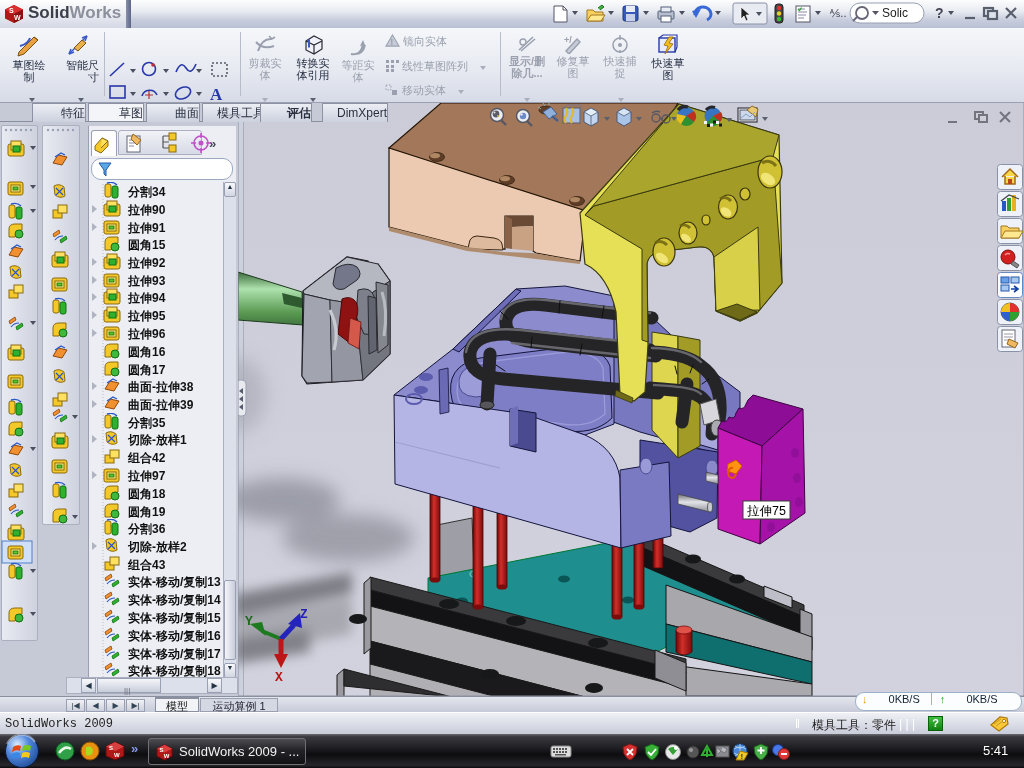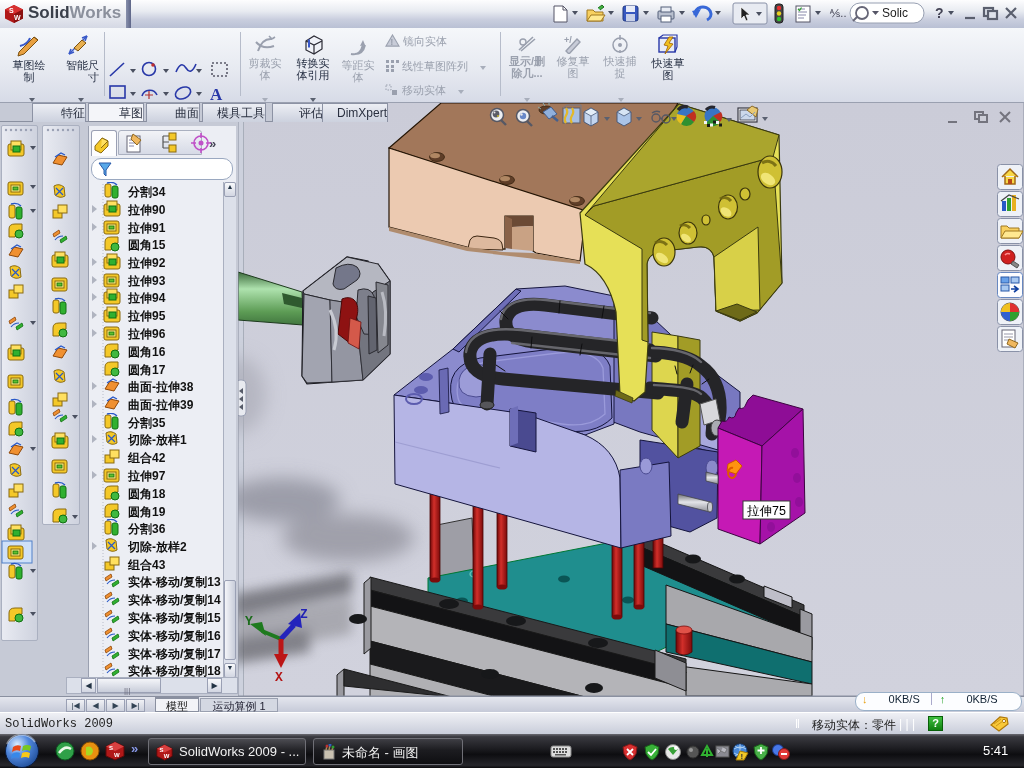--- a/index.html
+++ b/index.html
@@ -605,21 +605,21 @@
           <path d="M13,3 l-5,8 4,1 -3,8 8,-10 -4,-1 4,-6 Z" fill="#f0c020" stroke="#a06000" stroke-width="0.8"></path>
         </svg>
       快速草<br>图
     </div>
   </div>
   <div id="tabrow" class="abs" style="background:#c6cad6; width:360px; border-bottom:1px solid #8a90a0;">
     <div class="ctab" style="left:2px; width:54px;">特征</div>
     <div class="ctab active" style="left:58px; width:56px;">草图</div>
     <div class="ctab" style="left:116px; width:54px;">曲面</div>
     <div class="ctab" style="left:172px; width:64px;">模具工具</div>
-    <div class="ctab" style="left:242px; width:52px;">评估</div>
+    <div class="ctab" style="left:230px; width:52px;font-weight:bold;">评估</div>
     <div class="ctab" style="left:292px; width:66px;">DimXpert</div>
   </div>
 
   <svg width="0" height="0" style="position:absolute;">
     <defs>
       <g id="i-pad">
           <rect x="1" y="4" width="16" height="12" rx="2" fill="#f4c828" stroke="#8a6a10" stroke-width="1"></rect>
           <rect x="4" y="1" width="10" height="9" fill="#ffe060" stroke="#8a6a10" stroke-width="1"></rect>
           <rect x="6" y="6" width="7" height="6" fill="#30b030" stroke="#107010" stroke-width="1"></rect>
         </g>
@@ -1014,21 +1014,21 @@
 
     <div style="position:absolute; left:855px; top:-5px; width:167px; height:19px; background:#fcfdff; border:1px solid #9ab0c8; border-radius:9px; font-size:11px; color:#123;">
       <span style="color:#e8a010; font-weight:bold; margin-left:6px;">↓</span> <span style="margin-left:18px;">0KB/S</span>
       <span style="border-left:1px solid #aac; margin-left:8px;"></span>
       <span style="color:#20a020; font-weight:bold; margin-left:8px;">↑</span> <span style="margin-left:18px;">0KB/S</span>
     </div>
   </div>
   <div id="statusbar" class="abs">
     <span style="position:absolute; left:5px; top:4px;font-family:Liberation Mono, monospace;">SolidWorks 2009</span>
     <span style="position:absolute; left:795px; top:4px; color:#fff;">‖</span>
-    <span style="position:absolute; left:812px; top:4px;">移动实体：零件</span>
+    <span style="position:absolute; left:812px; top:4px;">模具工具：零件</span>
     <span style="position:absolute; left:899px; top:4px; color:#fff;">| | |</span>
     <div style="position:absolute; left:928px; top:3px; width:15px; height:15px; background:linear-gradient(#40c040,#108010); border:1px solid #086008; color:#fff; font-size:11px; font-weight:bold; text-align:center;">?</div>
     <svg style="position:absolute; left:988px; top:2px;" width="22" height="18">
         <path d="M3,10 L12,2 L19,3 L20,9 L11,16 Z" fill="#f8c838" stroke="#b07808" stroke-width="1.2"></path>
         <circle cx="16" cy="6" r="1.6" fill="#fff" stroke="#b07808"></circle>
         <path d="M6,9 l7,-5 M8,11 l7,-5" stroke="#d09818" stroke-width="1"></path>
       </svg>
   </div>
   <div id="taskbar" class="abs">
     <svg style="position:absolute; left:3px; top:0px;" width="40" height="34">
@@ -1063,30 +1063,20 @@
     </svg>
     <div class="taskbtn" style="left:148px; width:158px;">
       <svg style="position:absolute; left:7px; top:5px;" width="17" height="17" viewBox="0 0 20 20">
           <polygon points="10,1 19,5.5 19,14.5 10,19 1,14.5 1,5.5" fill="#b01818" stroke="#5c0808"></polygon>
           <polygon points="10,1 19,5.5 10,10 1,5.5" fill="#d84040"></polygon>
           <text x="4" y="9" font-size="7" fill="#fff" font-weight="bold">S</text>
           <text x="9" y="17" font-size="7" fill="#fff" font-weight="bold">W</text>
         </svg>
       <span style="position:absolute; left:30px; top:5px;">SolidWorks 2009 - ...</span>
     </div>
-    <div class="taskbtn" style="left:313px; width:150px; background:linear-gradient(#3e3e44,#1c1c20 45%,#0e0e11);">
-      <svg style="position:absolute; left:7px; top:5px;" width="16" height="16">
-          <rect x="3" y="6" width="10" height="9" fill="#c8c0b0" stroke="#777"></rect>
-          <path d="M5,6 l1,-4 M8,6 l1,-5 M11,6 l1,-3" stroke="#a88858" stroke-width="1.5"></path>
-          <circle cx="6" cy="2" r="1.5" fill="#c03030"></circle>
-          <circle cx="9" cy="1" r="1.5" fill="#3060c0"></circle>
-          <circle cx="12" cy="3" r="1.5" fill="#30a030"></circle>
-        </svg>
-      <span style="position:absolute; left:28px; top:5px;">未命名 - 画图</span>
-    </div>
     <svg style="position:absolute; left:550px; top:11px;" width="24" height="14">
         <rect x="1" y="1" width="20" height="11" rx="2" fill="#ddd" stroke="#888"></rect>
         <g fill="#555">
           <rect x="3" y="3" width="2" height="2"></rect>
           <rect x="6" y="3" width="2" height="2"></rect>
           <rect x="9" y="3" width="2" height="2"></rect>
           <rect x="12" y="3" width="2" height="2"></rect>
           <rect x="15" y="3" width="2" height="2"></rect>
           <rect x="3" y="6" width="2" height="2"></rect>
           <rect x="6" y="6" width="2" height="2"></rect>

